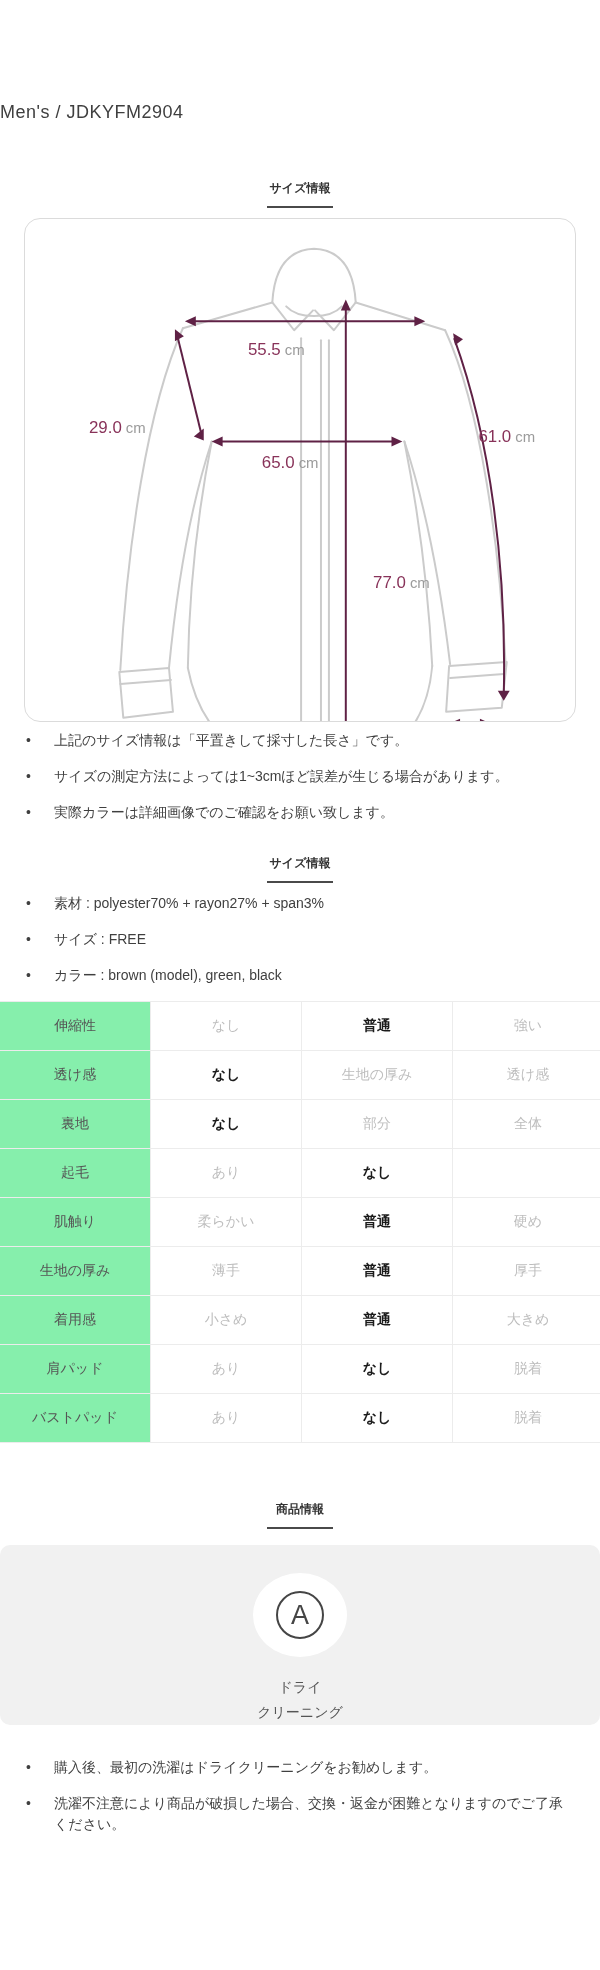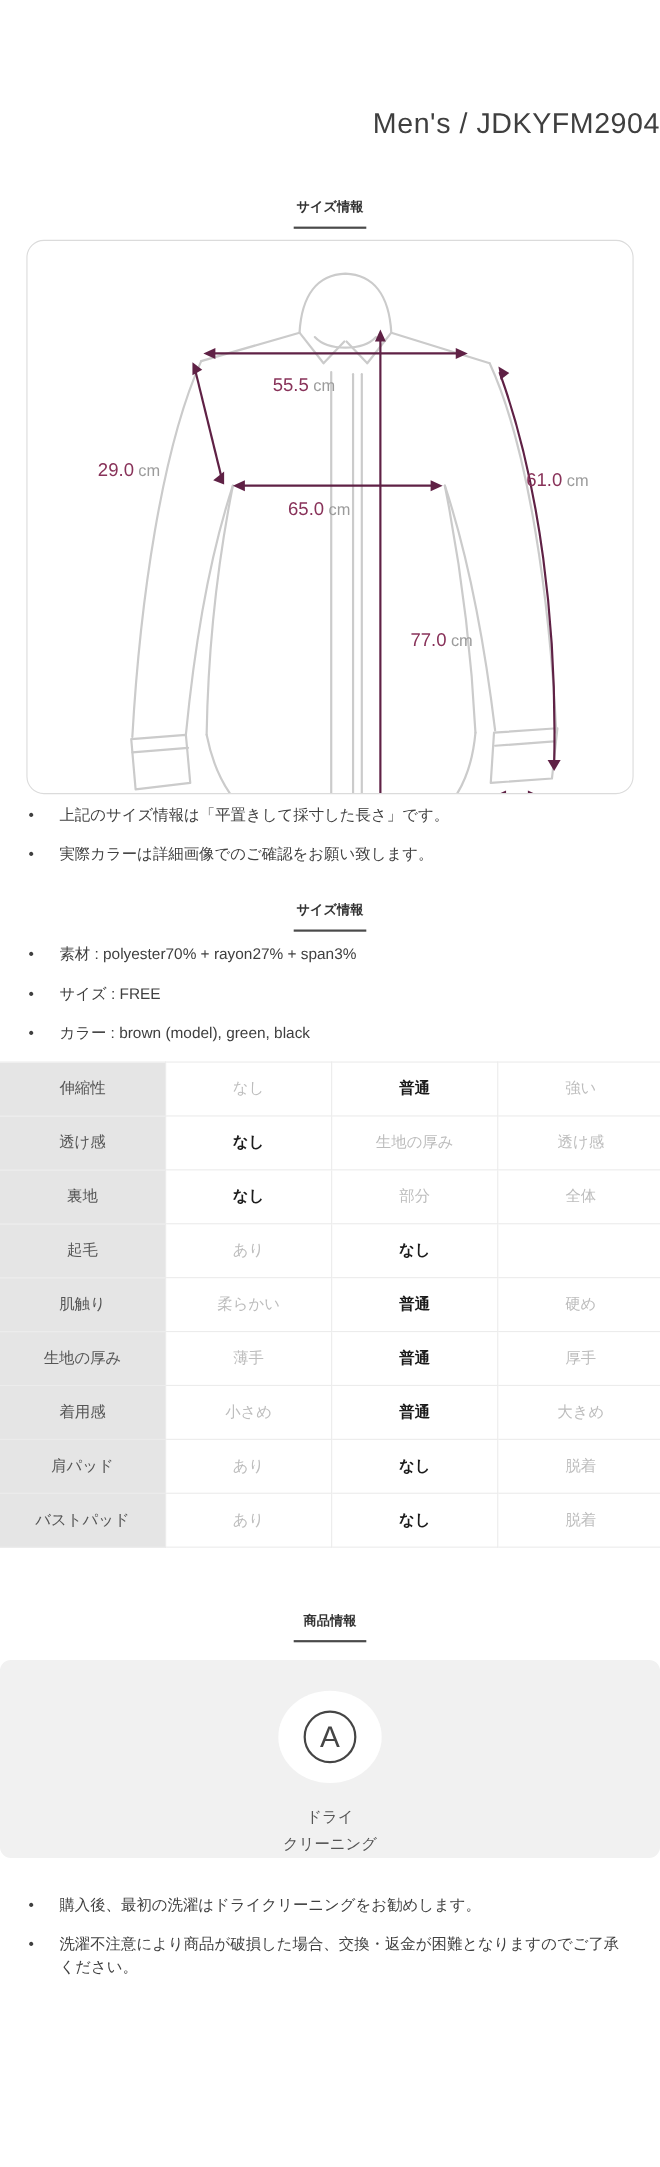--- a/index.html
+++ b/index.html
@@ -2,21 +2,21 @@
 <html lang="ja"><head>
 <meta charset="utf-8">
 <style>
   html,body{margin:0;padding:0;background:#ffffff;}
   body{
     width:600px;height:1970px;overflow:hidden;
     font-family:"Liberation Sans","DejaVu Sans",sans-serif;
     color:#444;position:relative;
   }
   .page-title{
-    margin:96px 0 0;text-align:right;font-size:26px;line-height:32px;
+    margin:96px 0 0;text-align:left;font-size:18px;line-height:32px;
     font-weight:normal;color:#3f3f3f;letter-spacing:0.5px;
   }
   .sec-head{margin:0;text-align:center;font-size:12px;line-height:20px;font-weight:bold;color:#333;}
   .sec-head.first{margin-top:50px;}
   .sec-head.second{margin-top:30px;}
   .sec-head.third{margin-top:56px;}
   .head-rule{width:66px;height:2px;background:#4a4a4a;margin:8px auto 0;}
   .diagram-box{
     margin:10px 24px 0;height:504px;border:1px solid #dbdbdb;border-radius:16px;
     box-sizing:border-box;overflow:hidden;
@@ -38,21 +38,21 @@
   ul.notes.mt10{margin-top:10px;}
   ul.notes.care-n{margin-top:32px;}
   table.spec{
     width:600px;border-collapse:collapse;margin-top:2px;
     font-size:14px;table-layout:fixed;
   }
   table.spec th,table.spec td{
     height:48px;border:1px solid #ececec;text-align:center;vertical-align:middle;
     padding:0;font-weight:normal;
   }
-  table.spec th{background:#e5e5e5;color:#555;width:150px;}
+  table.spec th{background:#86efac;color:#555;width:150px;}
   table.spec td{color:#bdbdbd;width:150px;}
   table.spec td.sel{color:#1b1b1b;font-weight:bold;}
   table.spec tr th:first-child{border-left:none;}
   table.spec tr td:last-child{border-right:none;}
   .care-panel{
     margin-top:16px;height:180px;background:#f1f1f1;border-radius:10px;
     display:flex;flex-direction:column;align-items:center;
   }
   .care-badge{
     margin-top:28px;width:94px;height:94px;border-radius:50%;background:#ffffff;
@@ -134,20 +134,21 @@
     <text class="m-label" x="266" y="251" text-anchor="middle"><tspan>65.0</tspan><tspan class="unit" dx="4">cm</tspan></text>
     <text class="m-label" x="484" y="224" text-anchor="middle"><tspan>61.0</tspan><tspan class="unit" dx="4">cm</tspan></text>
     <text class="m-label" x="378" y="371" text-anchor="middle"><tspan>77.0</tspan><tspan class="unit" dx="4">cm</tspan></text>
     <text class="m-label" x="447" y="541" text-anchor="middle"><tspan>12.5</tspan><tspan class="unit" dx="4">cm</tspan></text>
     <text class="m-label" x="280" y="573" text-anchor="middle"><tspan>69.0</tspan><tspan class="unit" dx="4">cm</tspan></text>
   </svg>
 </div>
 
 <ul class="notes">
     <li>上記のサイズ情報は「平置きして採寸した長さ」です。</li>
+    <li>サイズの測定方法によっては1~3cmほど誤差が生じる場合があります。</li>
     <li>実際カラーは詳細画像でのご確認をお願い致します。</li>
   </ul>
 
 <h2 class="sec-head second">サイズ情報</h2>
 <div class="head-rule"></div>
 
 <ul class="notes mt10">
     <li>素材 : polyester70% + rayon27% + span3%</li>
     <li>サイズ : FREE</li>
     <li>カラー : brown (model), green, black</li>

